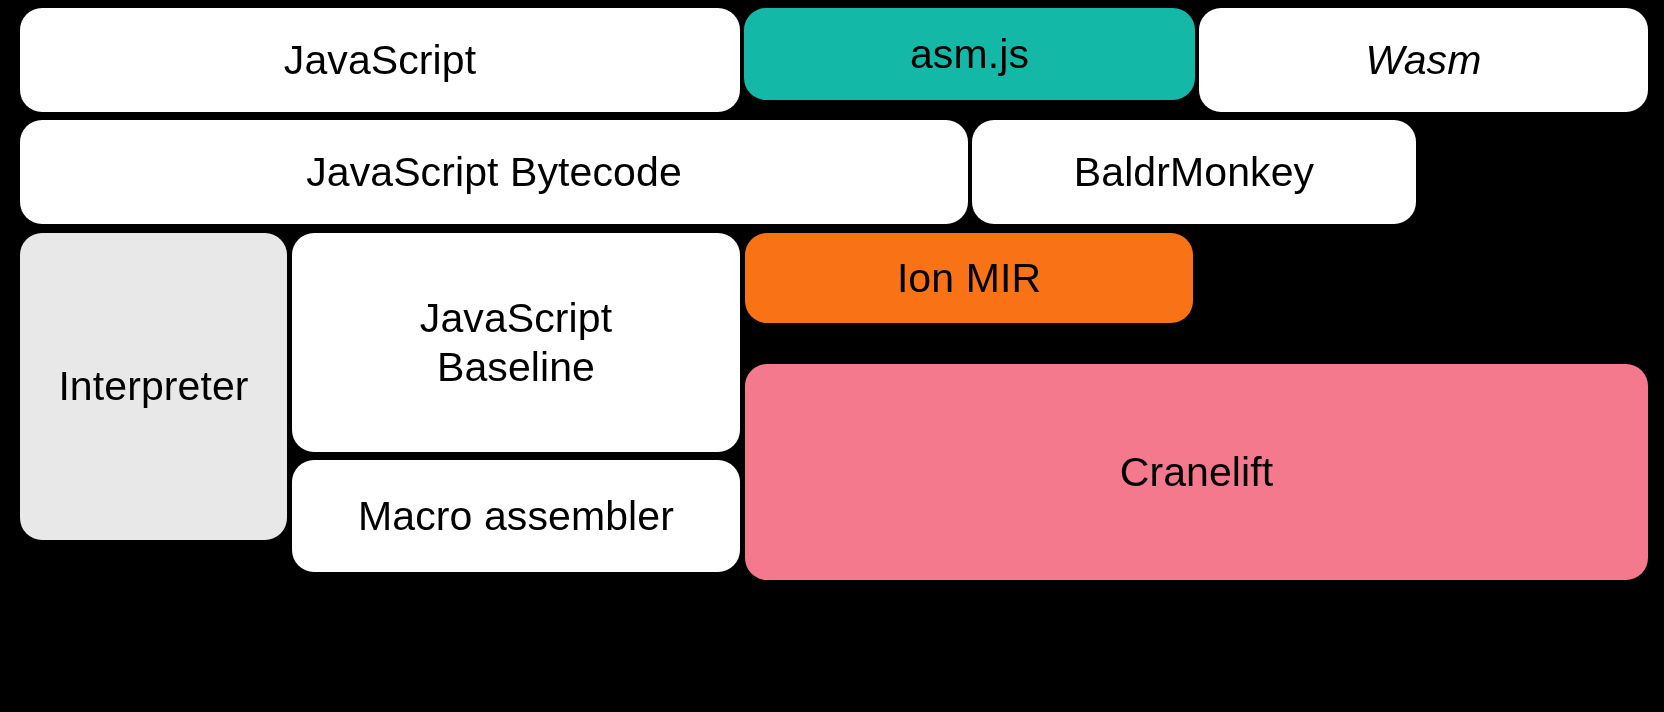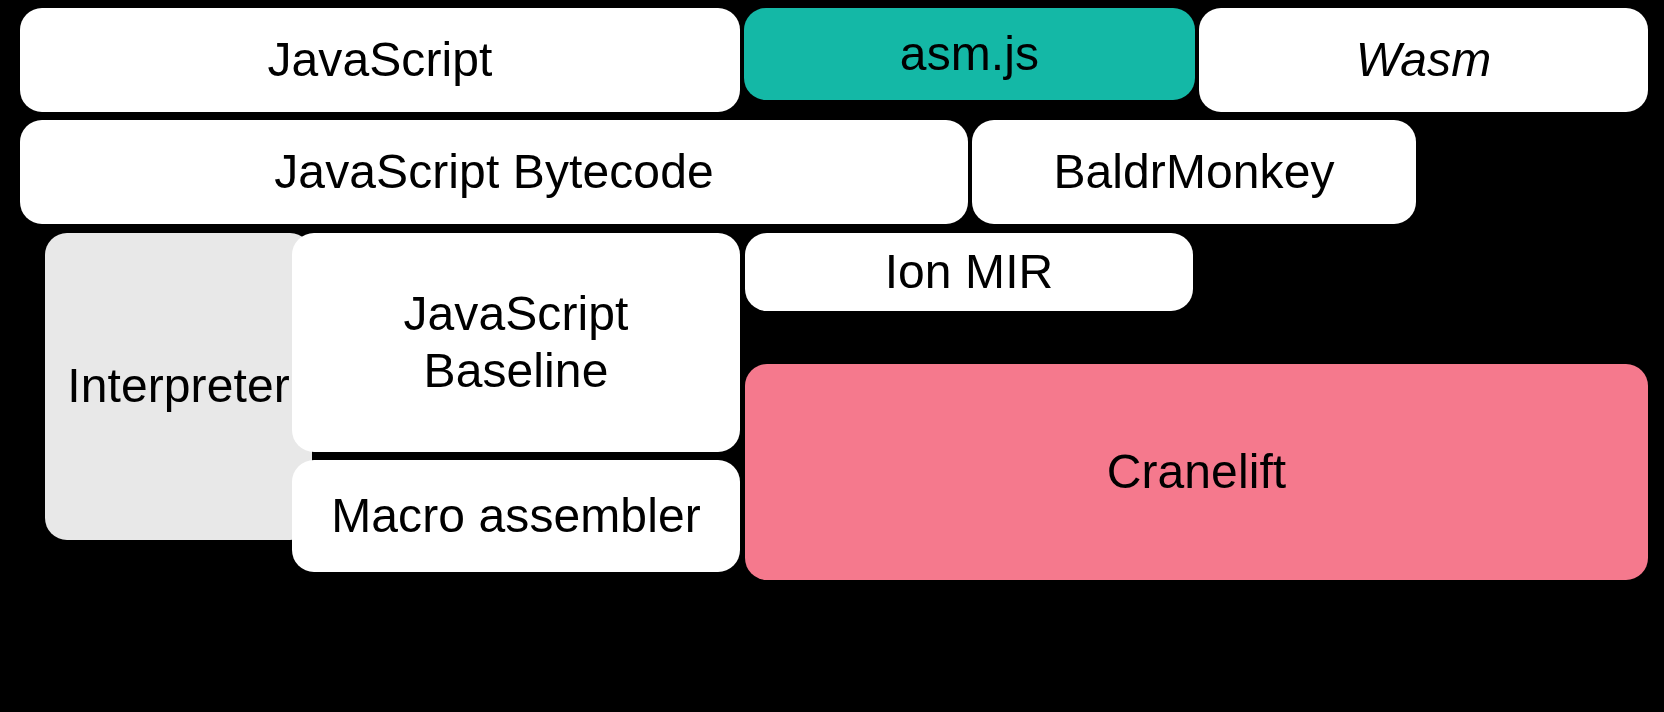--- a/index.html
+++ b/index.html
@@ -22,21 +22,21 @@
     position: absolute;
     box-sizing: border-box;
     display: flex;
     align-items: center;
     justify-content: center;
     text-align: center;
     border-radius: 22px;
     background: #ffffff;
     color: #000000;
     font-family: "Liberation Sans", sans-serif;
-    font-size: 48px;
+    font-size: 41px;
     line-height: 1.18;
     font-weight: 400;
     letter-spacing: 0.1px;
     white-space: pre-line;
     padding: 0 8px;
   }
   .node.fill-white { background: #ffffff; }
   .node.fill-gray  { background: #e8e8e8; }
   .node.fill-green { background: #77c443; }
   .node.fill-pink  { background: #f5798d; }
@@ -59,30 +59,30 @@
   </div>
 
   <div class="node fill-white" style="left: 20px; top: 120px; width: 948px; height: 104px; background: rgb(255, 255, 255);">
     <span>JavaScript Bytecode</span>
   </div>
 
   <div class="node fill-white" style="left: 972px; top: 120px; width: 444px; height: 104px; background: rgb(255, 255, 255);">
     <span>BaldrMonkey</span>
   </div>
 
-  <div class="node fill-gray" style="left: 20px; top: 233px; width: 267px; height: 307px; background: rgb(232, 232, 232); margin-left: 25px;">
+  <div class="node fill-gray" style="left: 20px; top: 233px; width: 267px; height: 307px; background: rgb(232, 232, 232);">
     <span>Interpreter</span>
   </div>
 
   <div class="node fill-white" style="left: 292px; top: 233px; width: 448px; height: 219px; background: rgb(255, 255, 255);">
     <span>JavaScript
 Baseline</span>
   </div>
 
-  <div class="node fill-green" style="left: 745px; top: 233px; width: 448px; height: 78px; background: #ffffff;">
+  <div class="node fill-green" style="left: 745px; top: 233px; width: 448px; height: 90px; background: #f97316;">
     <span>Ion MIR</span>
   </div>
 
   <div class="node fill-white" style="left: 292px; top: 460px; width: 448px; height: 112px; background: rgb(255, 255, 255); justify-content: center;">
     <span>Macro assembler</span>
   </div>
 
   <div class="node fill-pink" style="left: 745px; top: 364px; width: 903px; height: 216px; background: rgb(245, 121, 141);">
     <span>Cranelift</span>
   </div>

